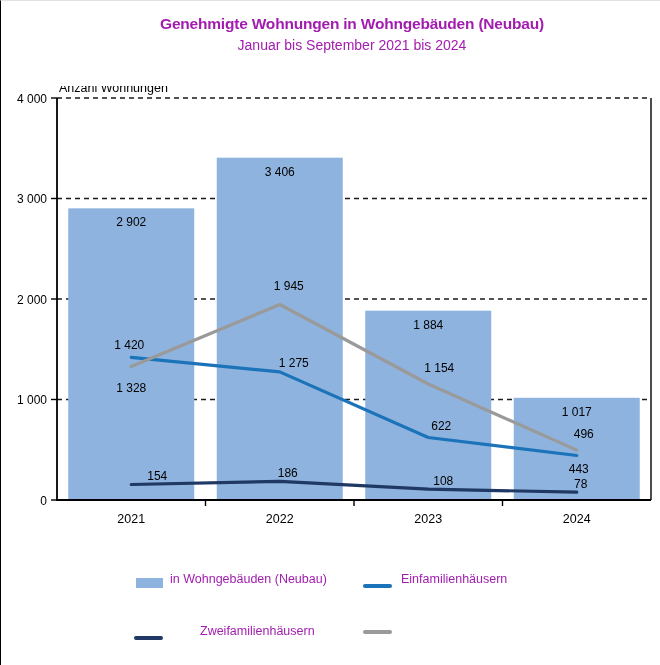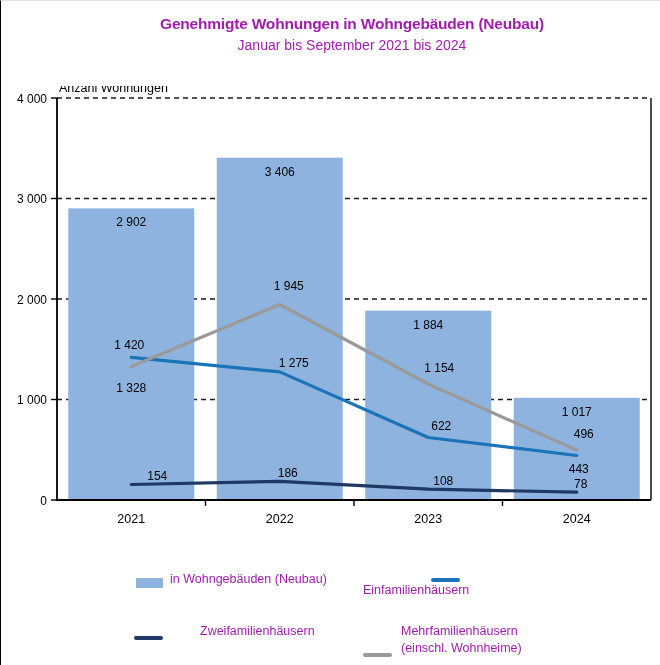--- a/index.html
+++ b/index.html
@@ -23,21 +23,21 @@
     text-align:center;font-size:14px;font-weight:normal;
   }
   svg{position:absolute;left:0;top:85px;}
   svg text{font-family:"Liberation Sans","DejaVu Sans",sans-serif;fill:#000;}
   .legend{position:absolute;left:0;top:563px;width:660px;font-size:12.5px;}
   .legend-item{position:absolute;display:flex;align-items:flex-end;}
   .legend-text{line-height:17px;}
   .swatch-bar{width:27px;height:10px;margin-top:4px;margin-right:7px;flex:0 0 auto;}
   .swatch-line{width:29px;height:4px;border-radius:2px;margin-top:7px;margin-right:9px;flex:0 0 auto;}
   .li-1{left:135px;top:7px;}
-  .li-2{left:362px;top:7px;flex-direction:column;}
+  .li-2{left:362px;top:7px;}
   .li-3{left:133px;top:59px;gap:28px;}
   .li-4{left:362px;top:59px;}
 </style>
 </head>
 <body>
 
 <div class="page">
 
   <div class="chart-title">Genehmigte Wohnungen in Wohngebäuden (Neubau)</div>
   <div class="chart-subtitle">Januar bis September 2021 bis 2024</div>
@@ -107,20 +107,16 @@
       </div>
     </div>
     <div class="legend-item li-3">
       <div class="swatch-line" style="background: rgb(31, 56, 100);"></div>
       <div class="legend-text">
         <div>Zweifamilienhäusern</div>
       </div>
     </div>
     <div class="legend-item li-4">
       <div class="swatch-line" style="background: rgb(154, 154, 154);"></div>
-      <div class="legend-text">
-        <div>Mehrfamilienhäusern</div>
-        <div>(einschl. Wohnheime)</div>
-      </div>
     </div>
   </div>
 
 </div>
 
 </body></html>

